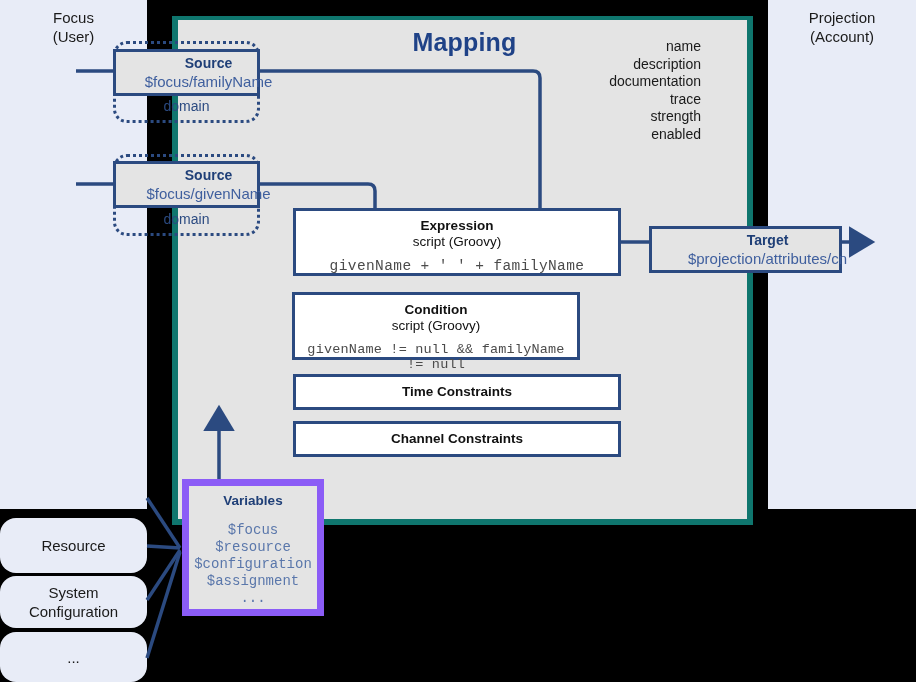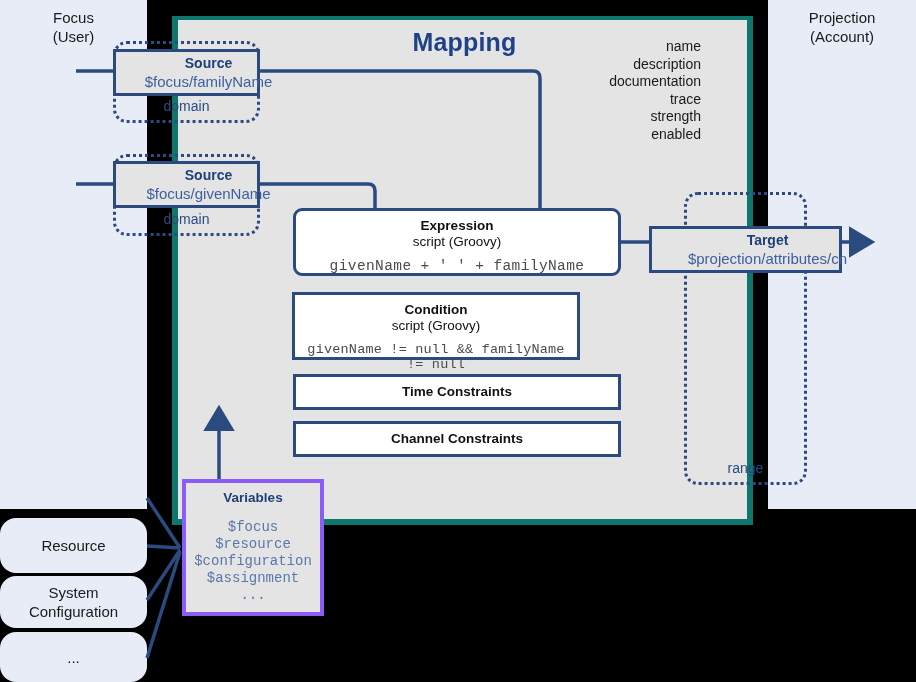--- a/index.html
+++ b/index.html
@@ -50,21 +50,21 @@
         background:#ffffff;}
   .wbox .hd{text-align:center;color:#111;font-size:13.5px;font-weight:bold;
             line-height:16px;margin-top:7px;}
   .wbox .sub{text-align:center;color:#111;font-size:13.5px;line-height:16px;}
   .wbox .code{text-align:center;color:#4b4b4b;font-size:14.5px;
               font-family:"Liberation Mono",monospace;margin-top:8px;letter-spacing:.4px;}
   .wbox.single{display:flex;align-items:center;justify-content:center;}
   .wbox.single .hd{margin:16px;font-size:13.5px;}
 
   #varbox{position:absolute;left:182px;top:479px;width:142px;height:137px;
-          border:4px solid #8b5cf6;background:#e4e4e4;box-sizing:border-box;}
+          border:7px solid #8b5cf6;background:#e4e4e4;box-sizing:border-box;}
   #varbox .vtitle{text-align:center;color:#1f3f77;font-size:13.5px;font-weight:bold;
                   margin-top:7px;}
   #varbox .vlist{text-align:center;color:#5a77ab;font-size:14px;line-height:17px;
                  font-family:"Liberation Mono",monospace;margin-top:14px;}
 
   svg#wires{position:absolute;left:0;top:0;width:916px;height:682px;overflow:visible;}
 </style>
 </head>
 <body>
 
@@ -136,40 +136,37 @@
       <path d="M147,658 L180,552"></path>
     </g>
   </svg>
 
   <div class="dotted" style="left:113px;top:41px;width:147px;height:82px;">
     <div class="dlabel">domain</div>
   </div>
   <div class="dotted" style="left:113px;top:154px;width:147px;height:82px;">
     <div class="dlabel">domain</div>
   </div>
-  <div class="dotted" style="left:684px;top:192px;width:123px;height:293px;">
-    <div class="dlabel">range</div>
-  </div>
 
   <div class="box" style="left:113px;top:49px;width:147px;height:47px;">
     <div class="t1">Source</div>
     <div class="t2">$focus/familyName</div>
   </div>
 
   <div class="box" style="left:113px;top:161px;width:147px;height:47px;">
     <div class="t1">Source</div>
     <div class="t2">$focus/givenName</div>
   </div>
 
   <div class="box" style="left:649px;top:226px;width:193px;height:47px;">
     <div class="t1">Target</div>
     <div class="t2">$projection/attributes/cn</div>
   </div>
 
-  <div class="wbox" style="left:293px;top:208px;width:328px;height:68px;border-radius:9px;">
+  <div class="wbox" style="left:293px;top:208px;width:328px;height:68px;">
     <div class="hd">Expression</div>
     <div class="sub">script (Groovy)</div>
     <div class="code">givenName + ' ' + familyName</div>
   </div>
 
   <div class="wbox" style="left:292px;top:292px;width:288px;height:68px;">
     <div class="hd">Condition</div>
     <div class="sub">script (Groovy)</div>
     <div class="code" style="font-size:13.5px;letter-spacing:.2px;">givenName != null &amp;&amp; familyName != null</div>
   </div>

